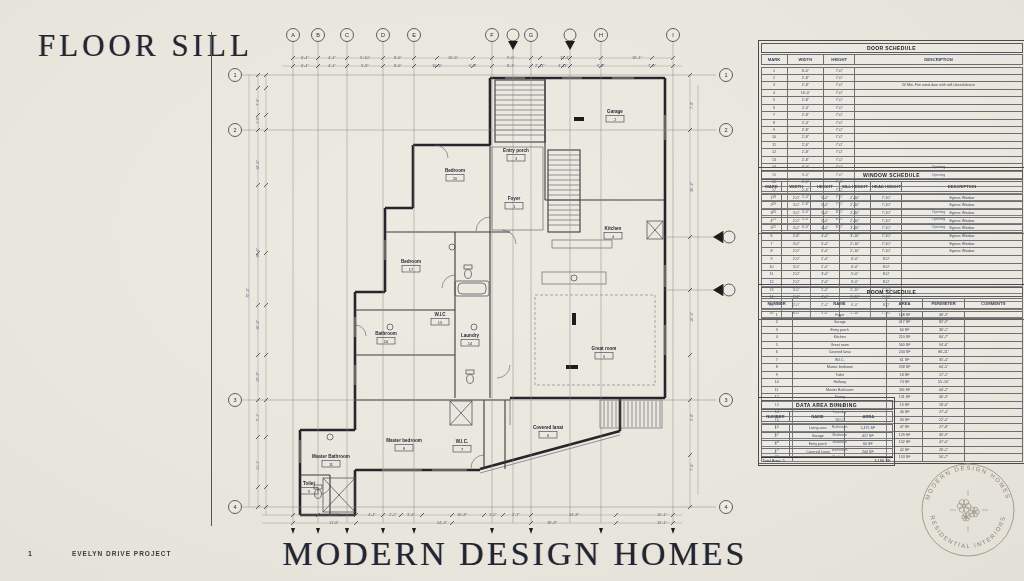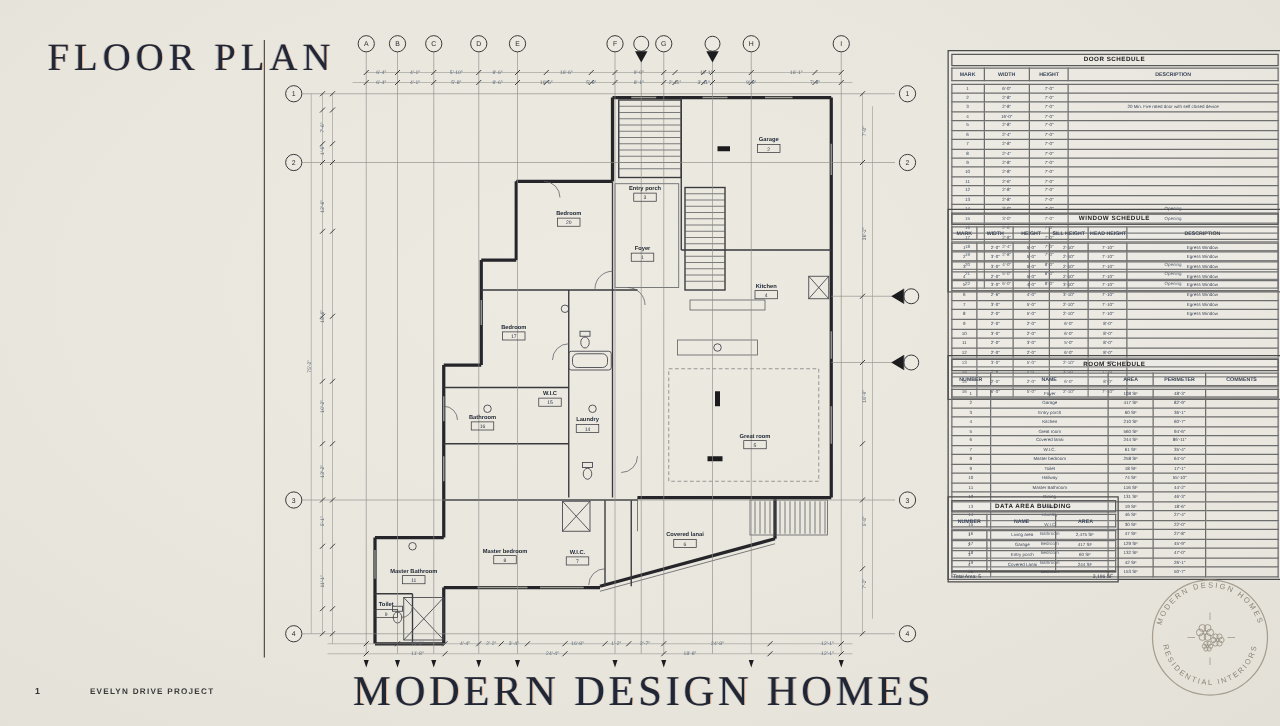--- a/index.html
+++ b/index.html
@@ -71,21 +71,21 @@
   .brand-text{
     font-family:"Liberation Serif",serif;font-size:34px;letter-spacing:3px;color:#202633;
     text-shadow:0.7px 0 rgba(170,85,30,.30), -0.7px 0 rgba(40,60,120,.30);
     white-space:nowrap;
   }
   #stamp{position:absolute;left:912px;top:448px;}
 </style>
 </head>
 <body>
 
-<div class="page-title">FLOOR PLAN</div>
+<div class="page-title">FLOOR SILL</div>
 <div class="vrule"></div>
 
 <div id="plan-wrap">
   <svg id="plan-svg" width="525" height="520" viewBox="0 0 525 520">
 
     <g>
       <path class="w3" d="M268,53 H443 M443,53 V373 M268,53 V120 M191,120 H268 M191,120 V183 M163,183 H191 M163,183 V267 M133,267 H163 M133,267 V405 M78,405 H133 M78,405 V490 M78,490 H133 M133,490 V445 M133,445 H258 M398,406 V373 M288,373 H443 M258,444 L398,406"></path>
       <path class="thin" d="M258,448 L398,410 M288,373 V400"></path>
     </g>
     <g>

